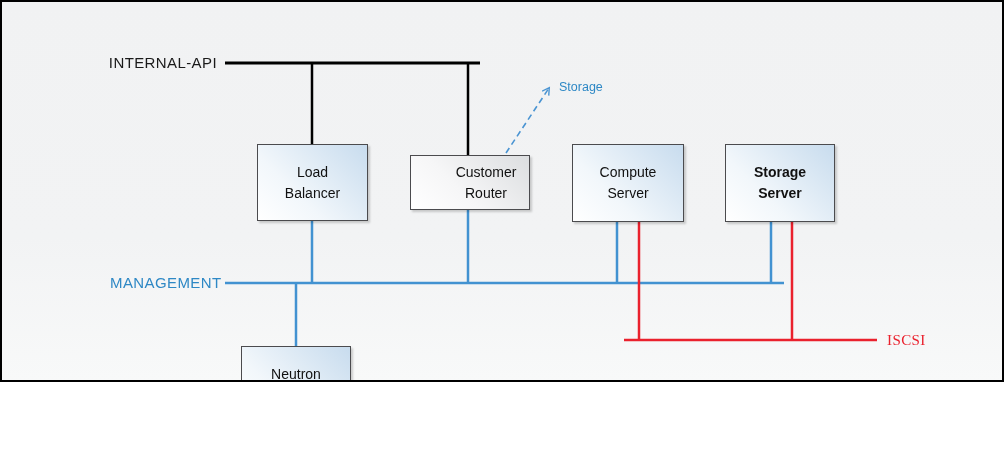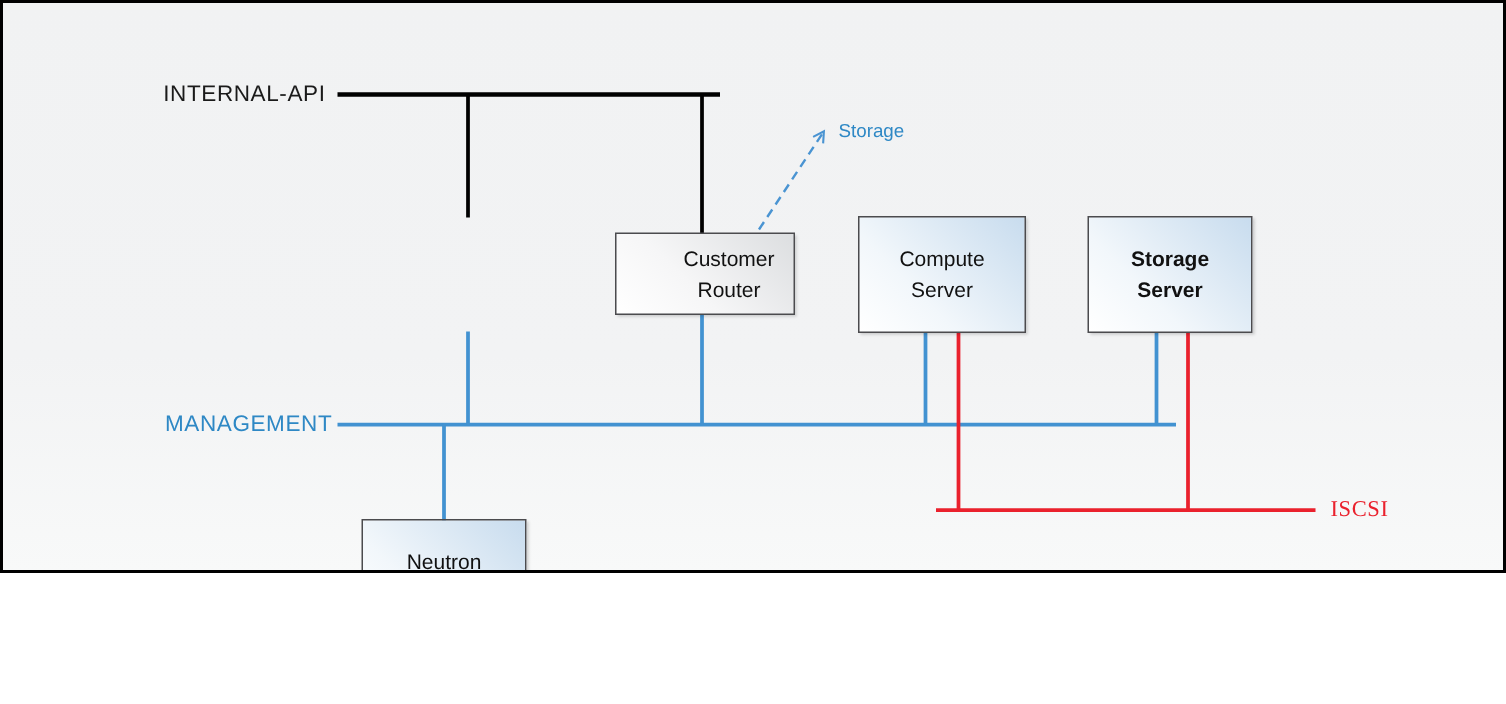--- a/index.html
+++ b/index.html
@@ -125,20 +125,24 @@
       <path d="M504,151 L547,86" stroke-width="1.6" stroke-dasharray="6,4" marker-end="url(#arrowhead-open)"></path>
     </g>
   </svg>
 
   <div class="net-label internal-api">INTERNAL-API</div>
   <div class="net-label management">MANAGEMENT</div>
   <div class="net-label iscsi">ISCSI</div>
 
   <div class="annotation-label">Storage</div>
 
+  <div class="node node-blue load-balancer">
+    <span class="node-label">Load
+Balancer</span>
+  </div>
 
   <div class="node node-gray customer-router">
     <span class="node-label">Customer
 Router</span>
   </div>
 
   <div class="node node-blue compute-server">
     <span class="node-label">Compute
 Server</span>
   </div>

